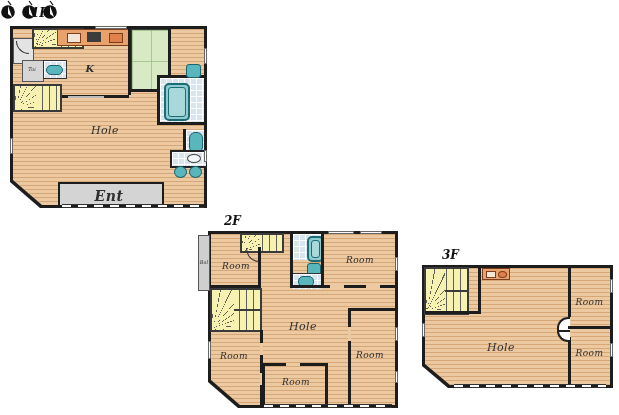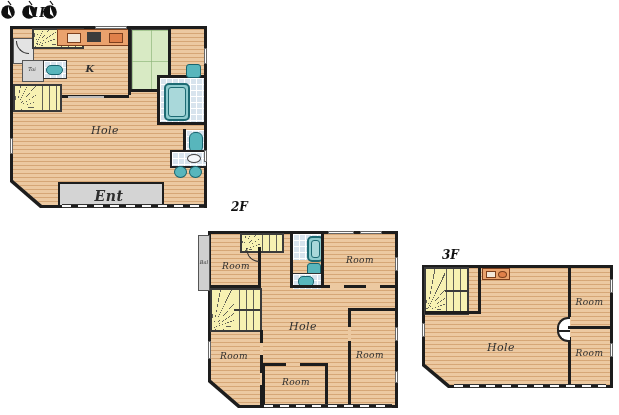--- a/index.html
+++ b/index.html
@@ -134,21 +134,21 @@
   <div class="win" style="left:0;top:112px;width:3px;height:16px;"></div>
   <div class="win-dash" style="left:52px;top:178px;width:142px;"></div>
 </div>
 
 
 <svg class="compass" style="left:201px;top:211px;" width="16" height="20" viewBox="0 0 16 20">
   <line x1="8" y1="1" x2="11" y2="5" stroke="#111" stroke-width="1.2"></line>
   <circle cx="8" cy="12" r="6.8" fill="#111"></circle>
   <path d="M8 6 L12 17 L8 14 Z" fill="#fff"></path>
 </svg>
-<div class="floor-tag" style="left:224px;top:200px;margin-left:7px;">2F</div>
+<div class="floor-tag" style="left:224px;top:214px;">2F</div>
 
 
 <div class="plan cut1" style="left:208px;top:231px;width:190px;height:177px;">
   <div class="floor cut1i"></div>
 
   <div class="stairs" style="left:32px;top:2px;width:40px;height:16px;">
     <div class="steps"></div>
     <div class="fan"></div>
   </div>
 

